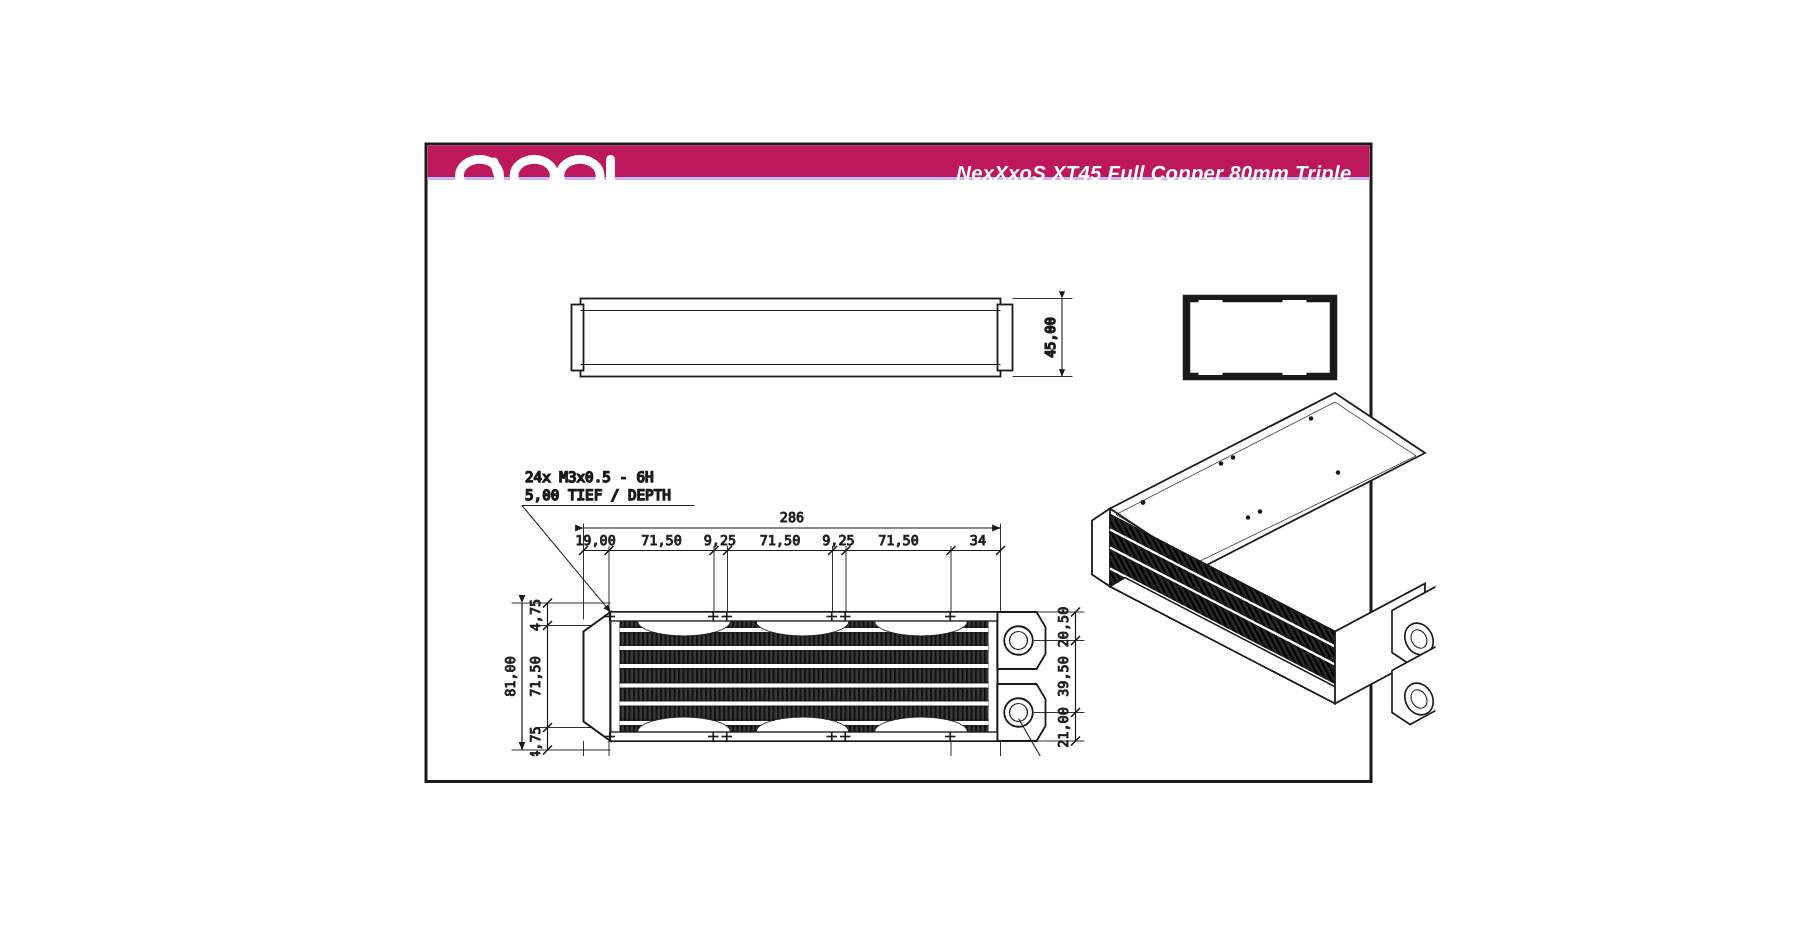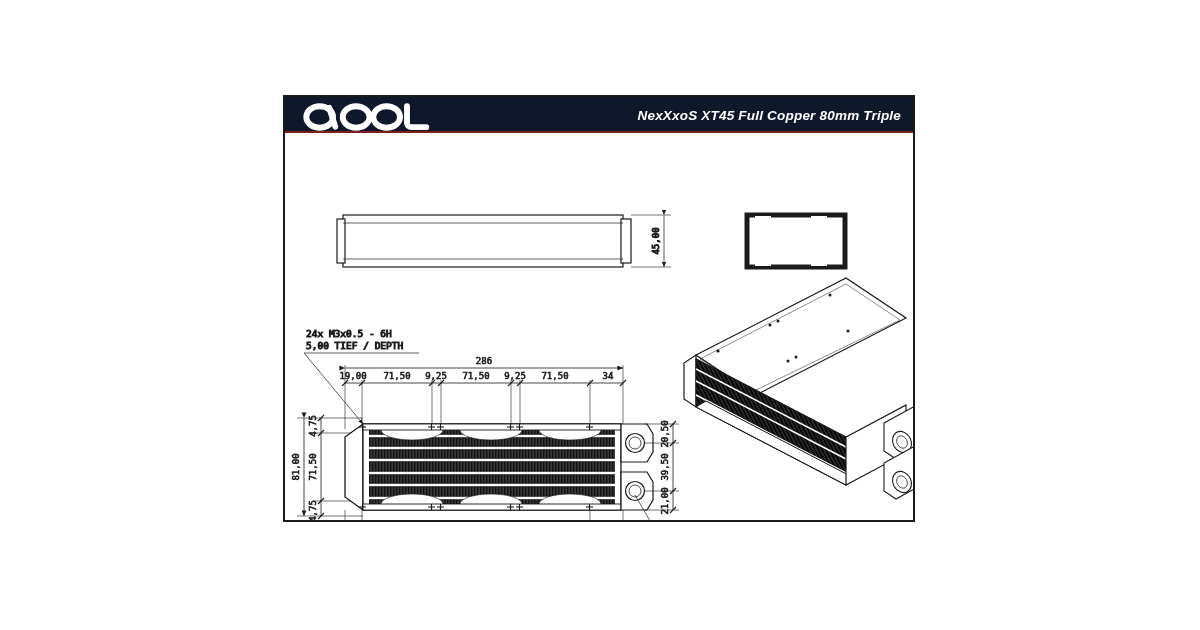--- a/index.html
+++ b/index.html
@@ -4,31 +4,31 @@
 <style>
   html,body{margin:0;padding:0;background:#ffffff;}
   body{width:1200px;height:630px;position:relative;overflow:hidden;
        font-family:"DejaVu Sans Mono",monospace;}
 
   
   #frame{position:absolute;left:283px;top:95px;width:632px;height:427px;
          border:2px solid #1a1a1a;background:#fff;box-sizing:border-box;}
 
   
-  #titlebar{position:absolute;left:0;top:0;width:100%;height:36px;
-            background:#0f172a;box-sizing:border-box;
-            border-bottom:2px solid #7f1d1d;}
+  #titlebar{position:absolute;left:0;top:0;width:100%;height:23px;
+            background:#be185d;box-sizing:border-box;
+            border-bottom:2px solid #c4b5fd;}
   #logo{position:absolute;left:17px;top:5px;height:30px;}
   #prodtitle{position:absolute;right:12px;top:11px;color:#fff;
              font-family:"Liberation Sans",sans-serif;
              font-size:13.5px;font-weight:bold;font-style:italic;
              letter-spacing:.2px;white-space:nowrap;}
 
   
-  #canvas{position:absolute;left:0;top:40px;width:628px;height:383px;}
+  #canvas{position:absolute;left:0;top:24px;width:628px;height:383px;padding-left:44px;}
   svg{display:block;}
   .dimtxt{font-family:"DejaVu Sans Mono",monospace;font-size:9px;fill:#1a1a1a;}
   .dimtxt11{font-family:"DejaVu Sans Mono",monospace;font-size:9.5px;fill:#1a1a1a;}
 </style>
 </head>
 <body>
 
 <div id="frame">
 
   <div id="titlebar">

